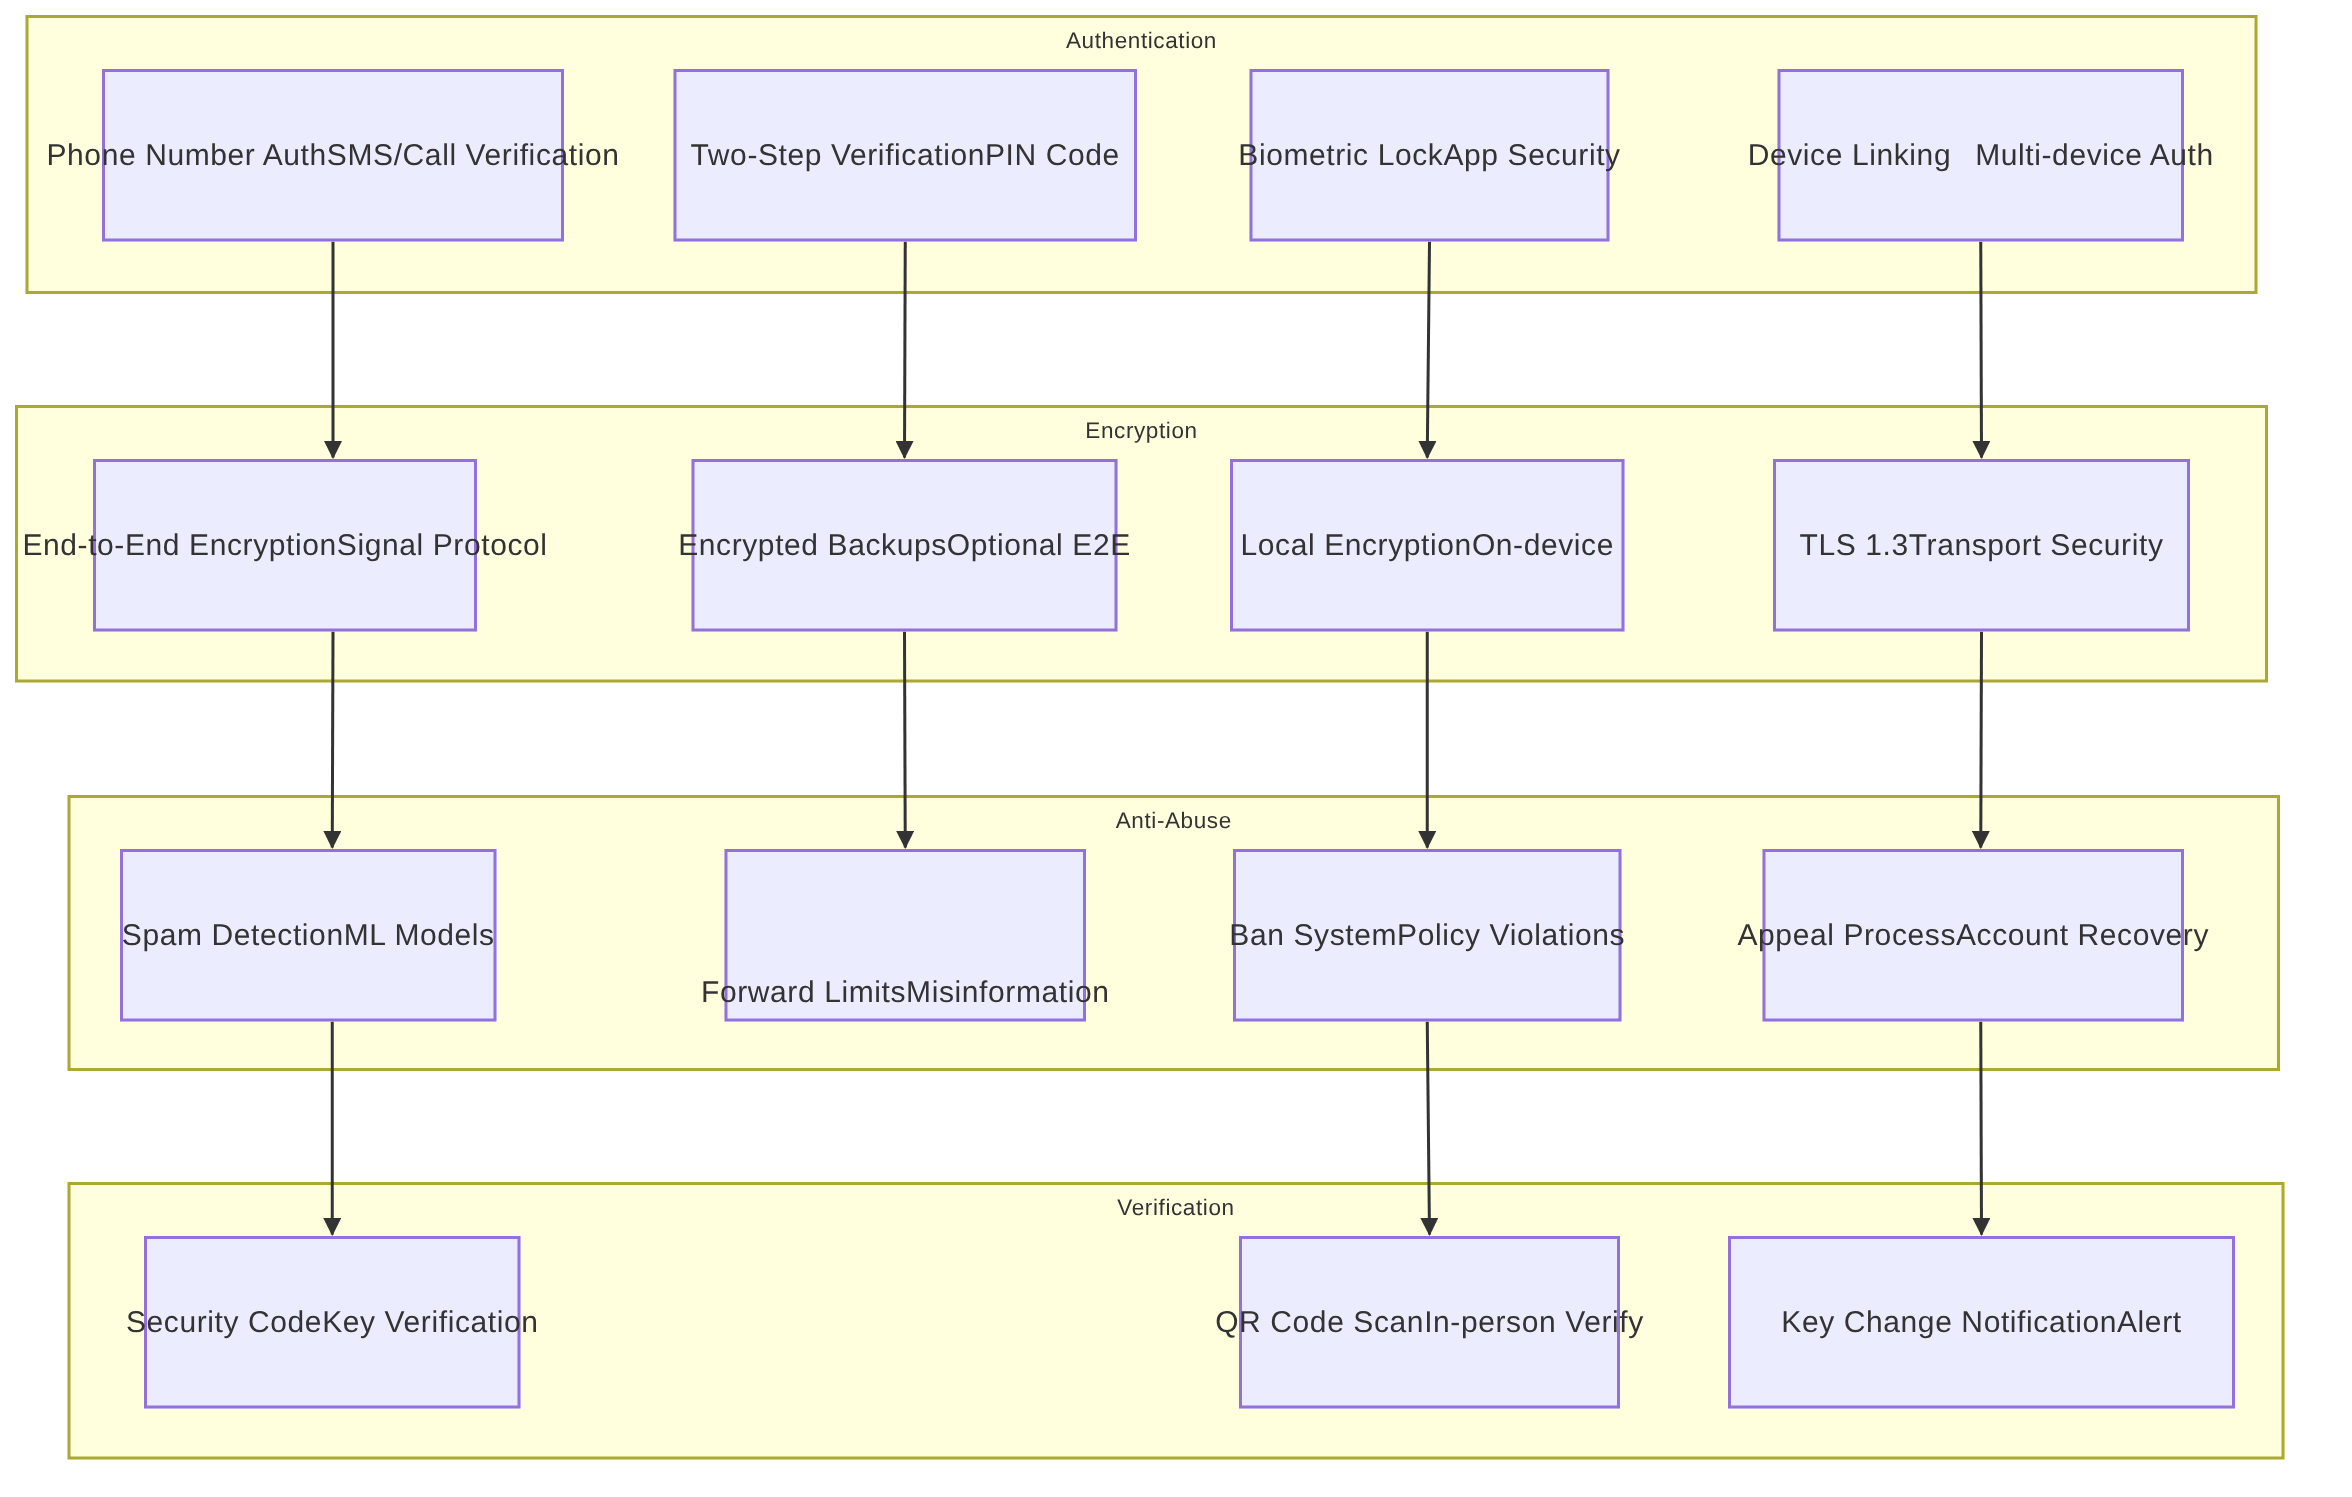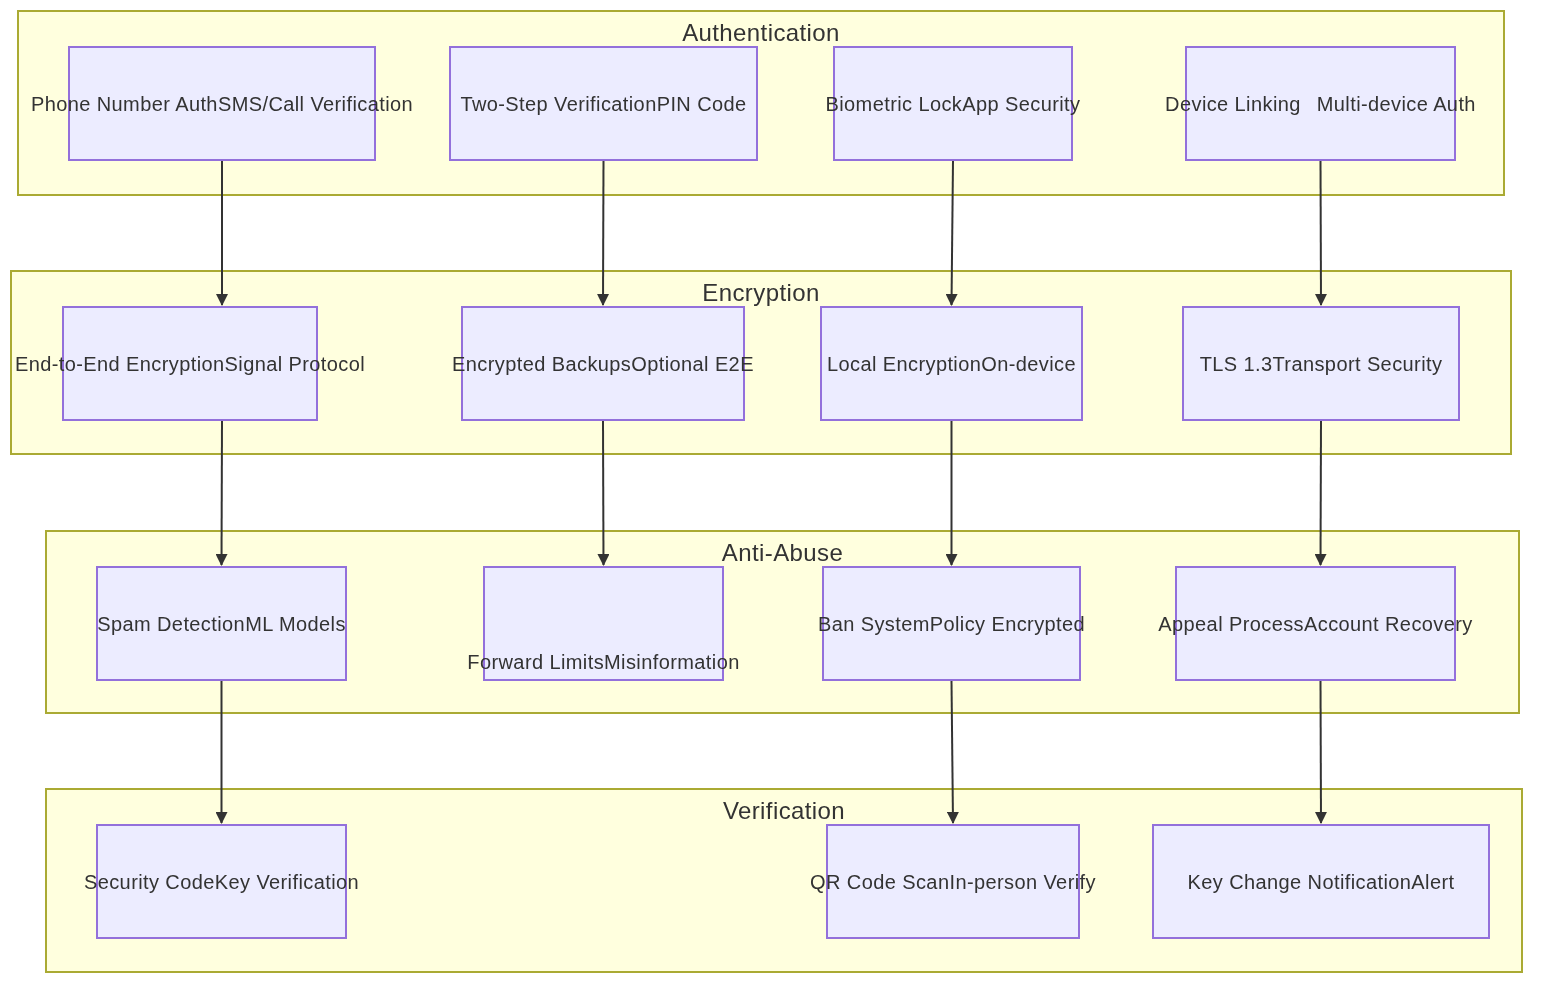--- a/index.html
+++ b/index.html
@@ -30,21 +30,21 @@
     background: var(--band-fill);
     border: 2px solid var(--band-border);
     z-index: 1;
   }
   .band-title {
     position: absolute;
     top: 7px;
     left: 0;
     width: 100%;
     text-align: center;
-    font-size: 24px;
+    font-size: 15px;
     letter-spacing: 0.4px;
     color: var(--text-color);
   }
   #edge-layer {
     position: absolute;
     left: 0;
     top: 0;
     z-index: 2;
     pointer-events: none;
   }
@@ -139,31 +139,31 @@
   </div>
   <div class="node" style="left:820px; top:306px; width:263px;">
     <div class="node-line">Local Encryption</div>
     <div class="node-line">On-device</div>
   </div>
   <div class="node" style="left:1182px; top:306px; width:278px;">
     <div class="node-line">TLS 1.3</div>
     <div class="node-line">Transport Security</div>
   </div>
 
-  <div class="node" style="left:96px; top:566px; width:251px;">
+  <div class="node" style="left:80px; top:566px; width:251px;">
     <div class="node-line">Spam Detection</div>
     <div class="node-line">ML Models</div>
   </div>
   <div class="node" style="left:483px; top:566px; width:241px;align-items:flex-end;">
     <div class="node-line">Forward Limits</div>
     <div class="node-line">Misinformation</div>
   </div>
   <div class="node" style="left:822px; top:566px; width:259px;">
     <div class="node-line">Ban System</div>
-    <div class="node-line">Policy Encrypted</div>
+    <div class="node-line">Policy Violations</div>
   </div>
   <div class="node" style="left:1175px; top:566px; width:281px;">
     <div class="node-line">Appeal Process</div>
     <div class="node-line">Account Recovery</div>
   </div>
 
   <div class="node" style="left:96px; top:824px; width:251px;">
     <div class="node-line">Security Code</div>
     <div class="node-line">Key Verification</div>
   </div>

